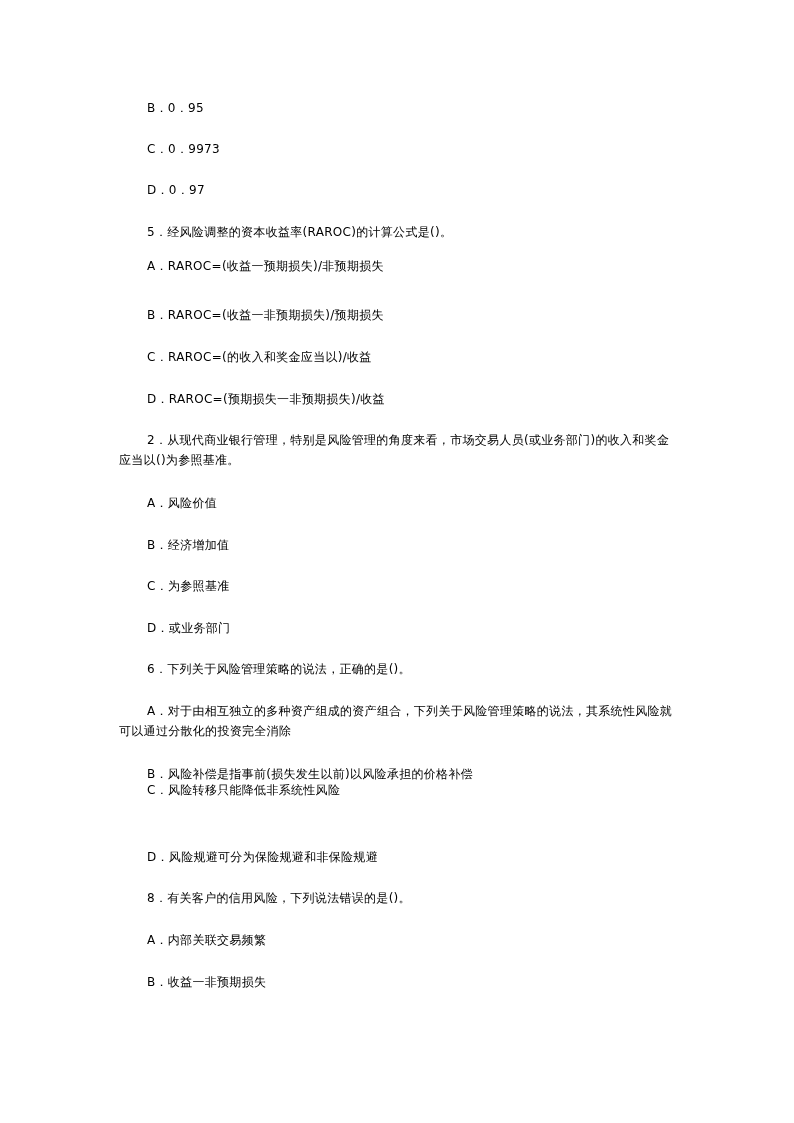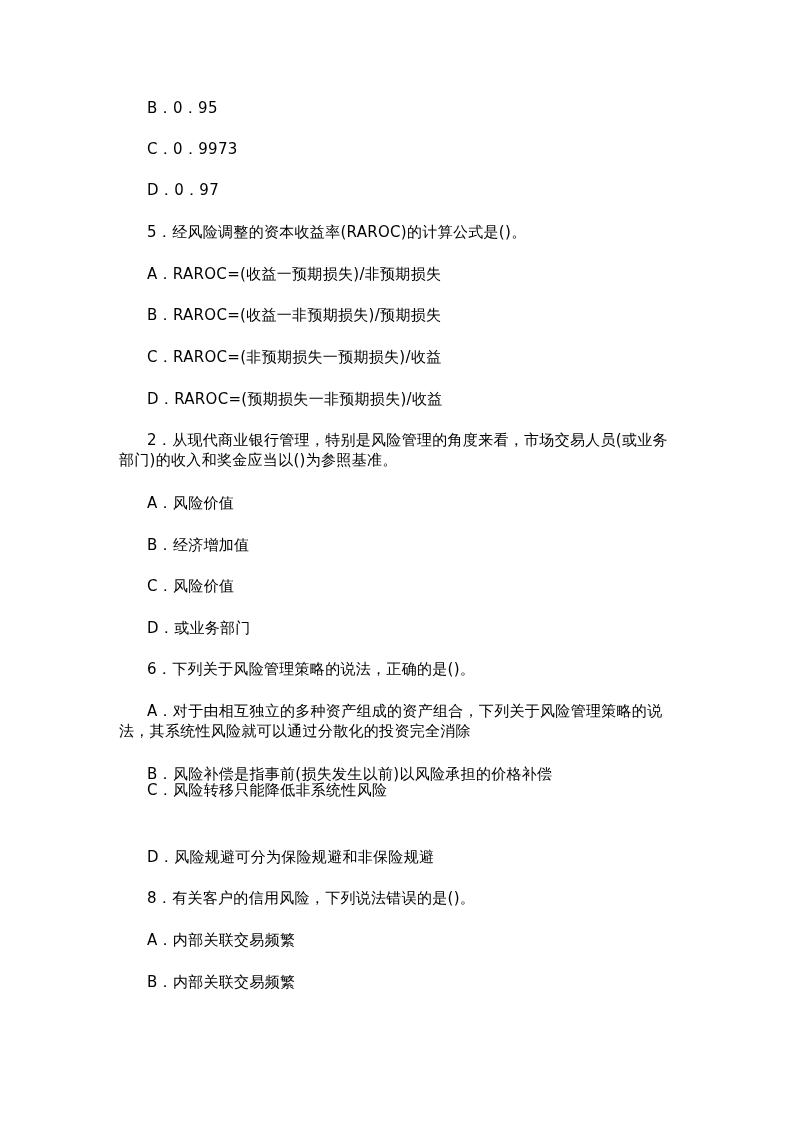--- a/index.html
+++ b/index.html
@@ -18,46 +18,46 @@
     .page {
       position: absolute;
       left: 119px;
       top: 0;
       width: 558px;
     }
     .line {
       position: absolute;
       left: 0;
       width: 558px;
-      font-size: 15px;
+      font-size: 12px;
       line-height: 20px;
       text-indent: 28px;
       white-space: normal;
       word-break: break-all;
       letter-spacing: 0.3px;
     }
   </style>
 </head>
 <body>
 
 <div class="page">
   <div class="line" style="top:98px">B．0．95</div>
   <div class="line" style="top:139px">C．0．9973</div>
   <div class="line" style="top:180px">D．0．97</div>
   <div class="line" style="top:222px">5．经风险调整的资本收益率(RAROC)的计算公式是()。</div>
-  <div class="line" style="top:264px">A．RAROC=(收益一预期损失)/非预期损失</div>
+  <div class="line" style="top:256px">A．RAROC=(收益一预期损失)/非预期损失</div>
   <div class="line" style="top:305px">B．RAROC=(收益一非预期损失)/预期损失</div>
-  <div class="line" style="top:347px">C．RAROC=(非预期损失一预期损失)/收益</div>
+  <div class="line" style="top:347px">C．RAROC=(的收入和奖金应当以)/收益</div>
   <div class="line" style="top:389px">D．RAROC=(预期损失一非预期损失)/收益</div>
   <div class="line" style="top:430px">2．从现代商业银行管理，特别是风险管理的角度来看，市场交易人员(或业务部门)的收入和奖金应当以()为参照基准。</div>
   <div class="line" style="top:493px">A．风险价值</div>
   <div class="line" style="top:535px">B．经济增加值</div>
-  <div class="line" style="top:576px">C．风险价值</div>
+  <div class="line" style="top:576px">C．为参照基准</div>
   <div class="line" style="top:618px">D．或业务部门</div>
   <div class="line" style="top:659px">6．下列关于风险管理策略的说法，正确的是()。</div>
   <div class="line" style="top:701px">A．对于由相互独立的多种资产组成的资产组合，下列关于风险管理策略的说法，其系统性风险就可以通过分散化的投资完全消除</div>
   <div class="line" style="top:764px">B．风险补偿是指事前(损失发生以前)以风险承担的价格补偿</div>
   <div class="line" style="top:780px">C．风险转移只能降低非系统性风险</div>
   <div class="line" style="top:847px">D．风险规避可分为保险规避和非保险规避</div>
   <div class="line" style="top:888px">8．有关客户的信用风险，下列说法错误的是()。</div>
   <div class="line" style="top:930px">A．内部关联交易频繁</div>
-  <div class="line" style="top:972px">B．内部关联交易频繁</div>
+  <div class="line" style="top:972px">B．收益一非预期损失</div>
 </div>
 
 </body></html>

